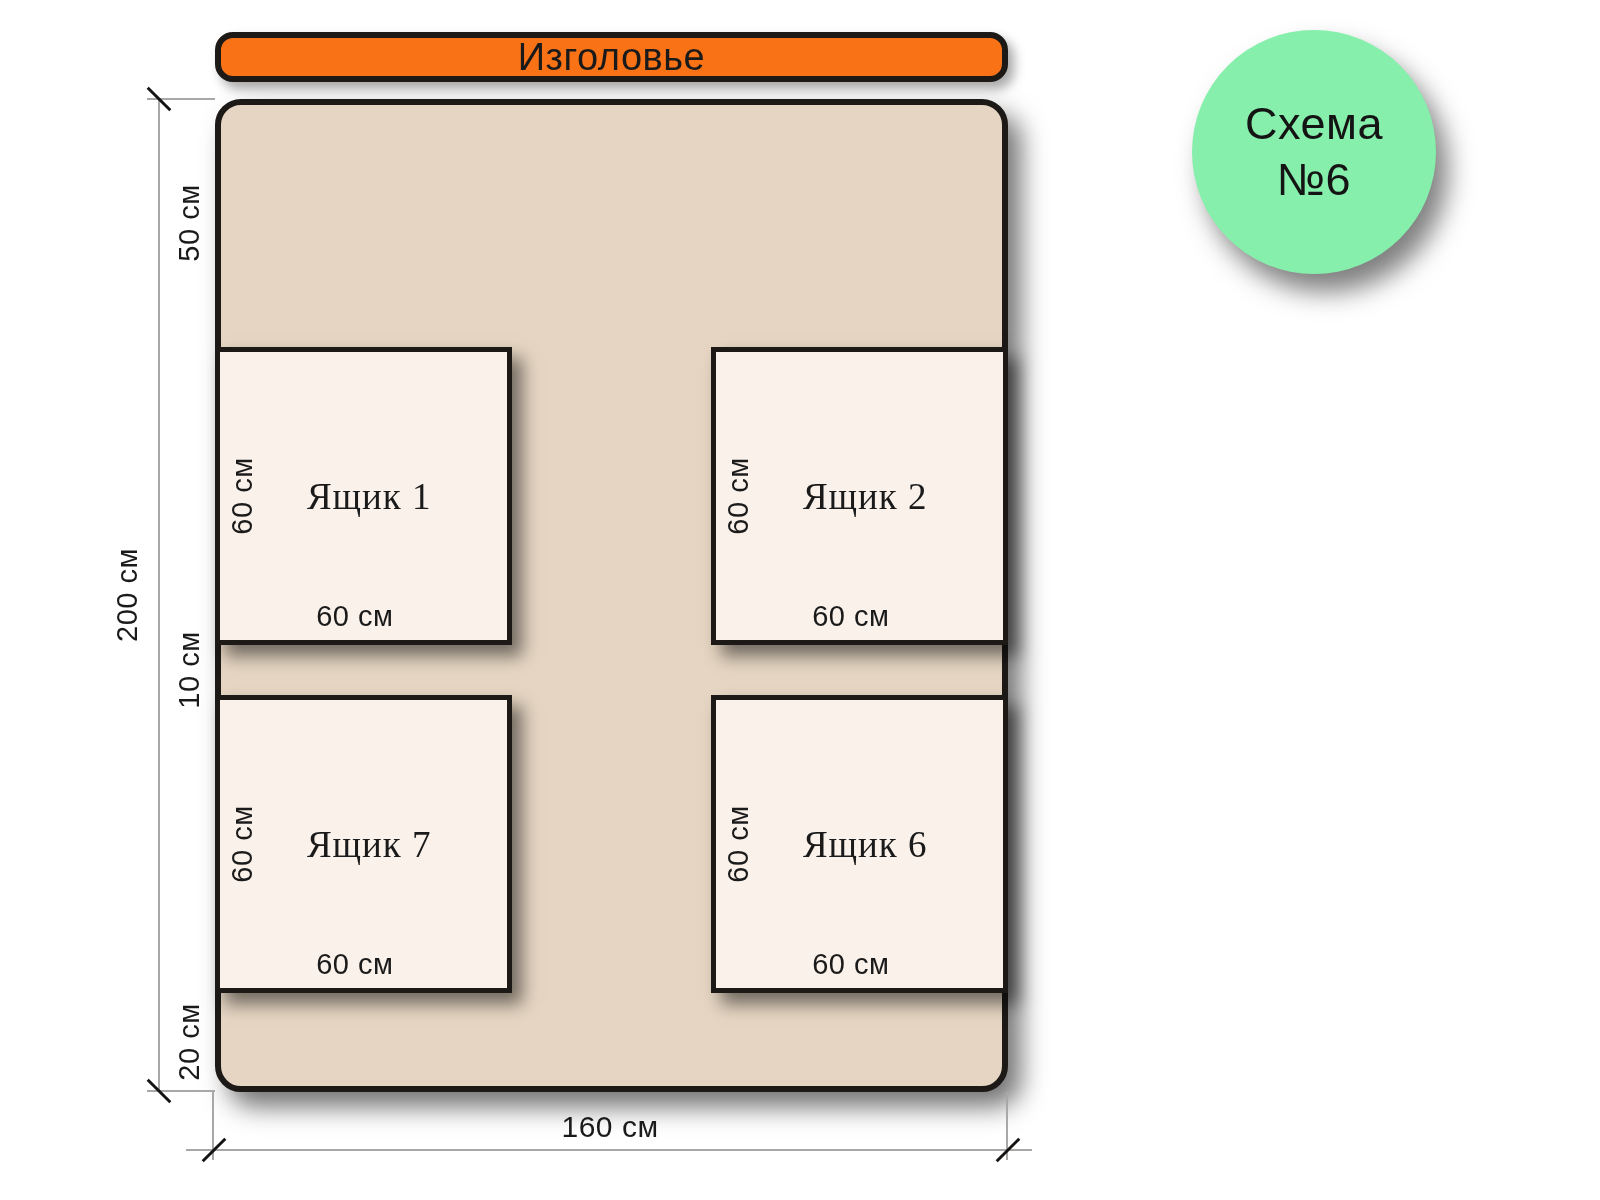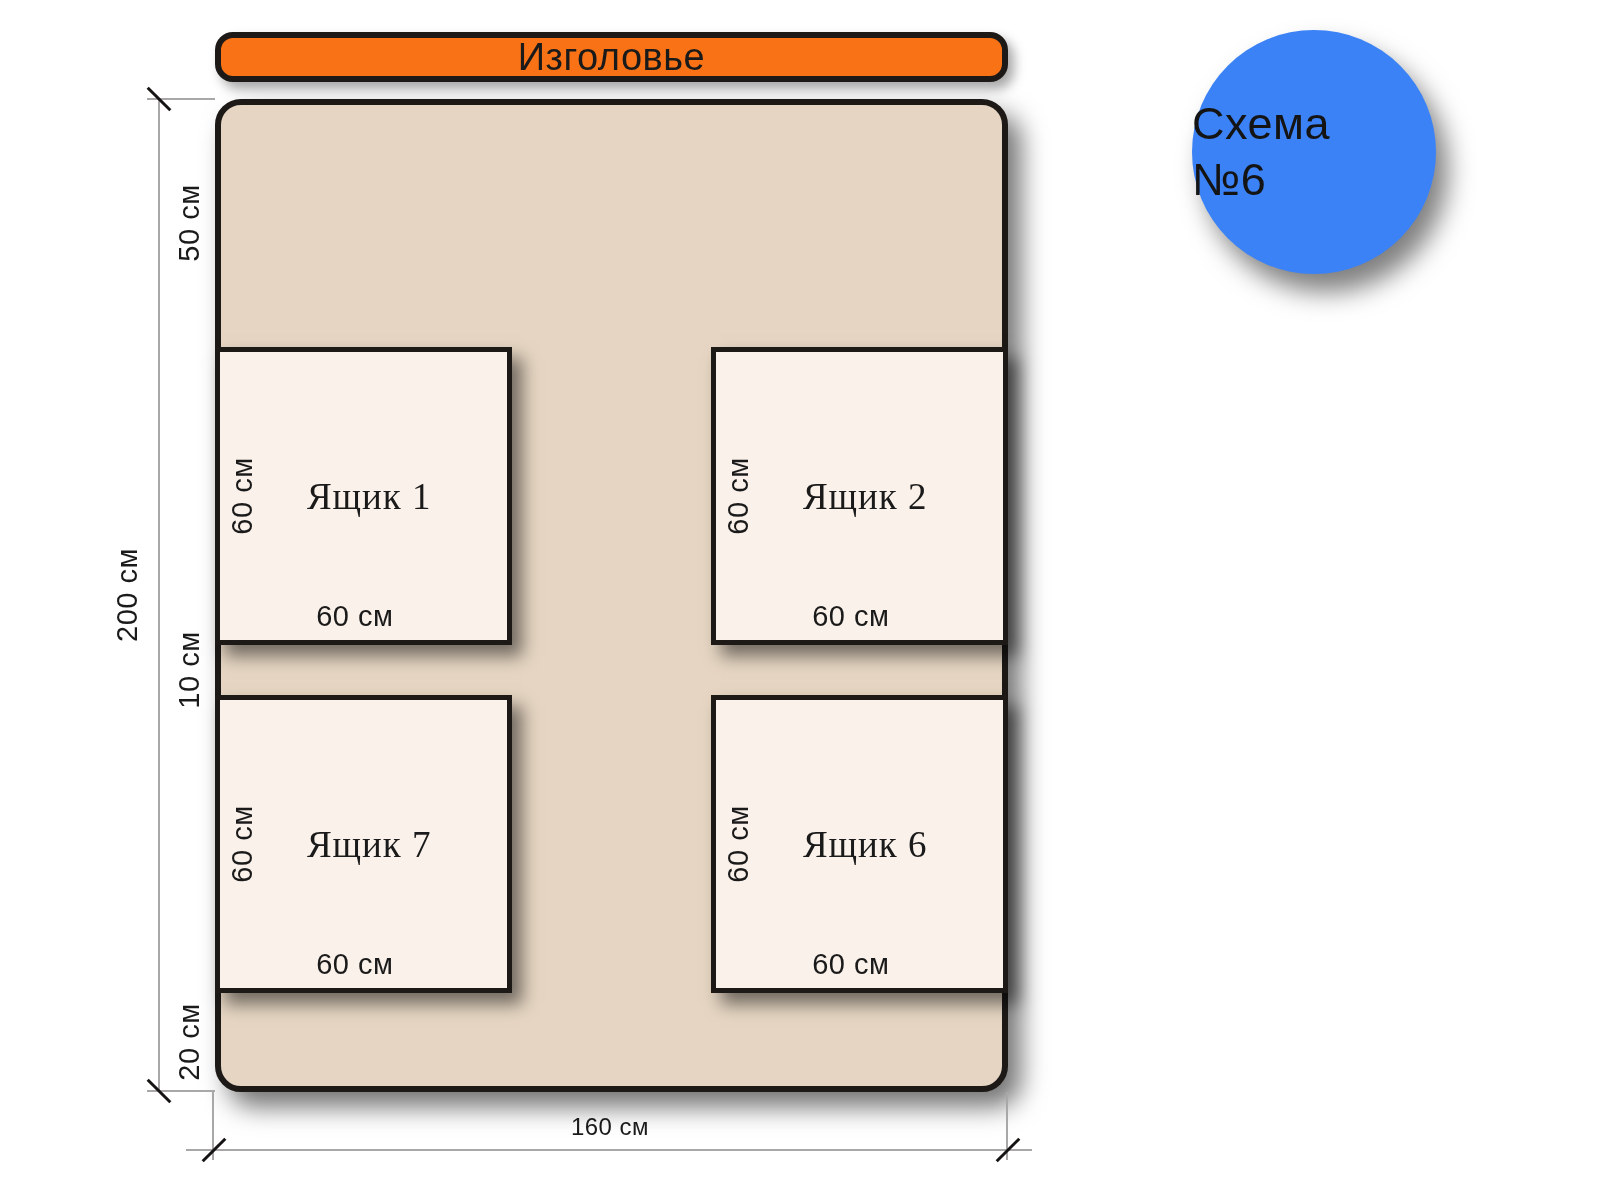--- a/index.html
+++ b/index.html
@@ -76,29 +76,29 @@
 
   .dimlabel{
     position:absolute;white-space:nowrap;
     font-size:29px;letter-spacing:0.5px;
   }
   .rot{transform:translate(-50%,-50%) rotate(-90deg);}
   .lbl-200{left:127px;top:595px;}
   .lbl-50{left:189px;top:223px;}
   .lbl-10{left:189px;top:670px;}
   .lbl-20{left:189px;top:1042px;}
-  .lbl-160{left:610px;top:1127px;transform:translate(-50%,-50%);font-size:24px;}
+  .lbl-160{left:610px;top:1127px;transform:translate(-50%,-50%);font-size:30px;}
 
   
   .badge{
     left:1192px;top:30px;width:244px;height:244px;
     border-radius:50%;
-    background:#3b82f6;
+    background:#86efac;
     box-shadow:12px 18px 26px rgba(0,0,0,0.5);
-    display:flex;flex-direction:column;justify-content:center;
+    display:flex;flex-direction:column;align-items:center;justify-content:center;
     font-size:45px;line-height:1.25;letter-spacing:0.5px;
     color:#141414;
   }
 </style>
 </head>
 <body>
 
 <div class="stage">
 
   <div class="abs headboard">

